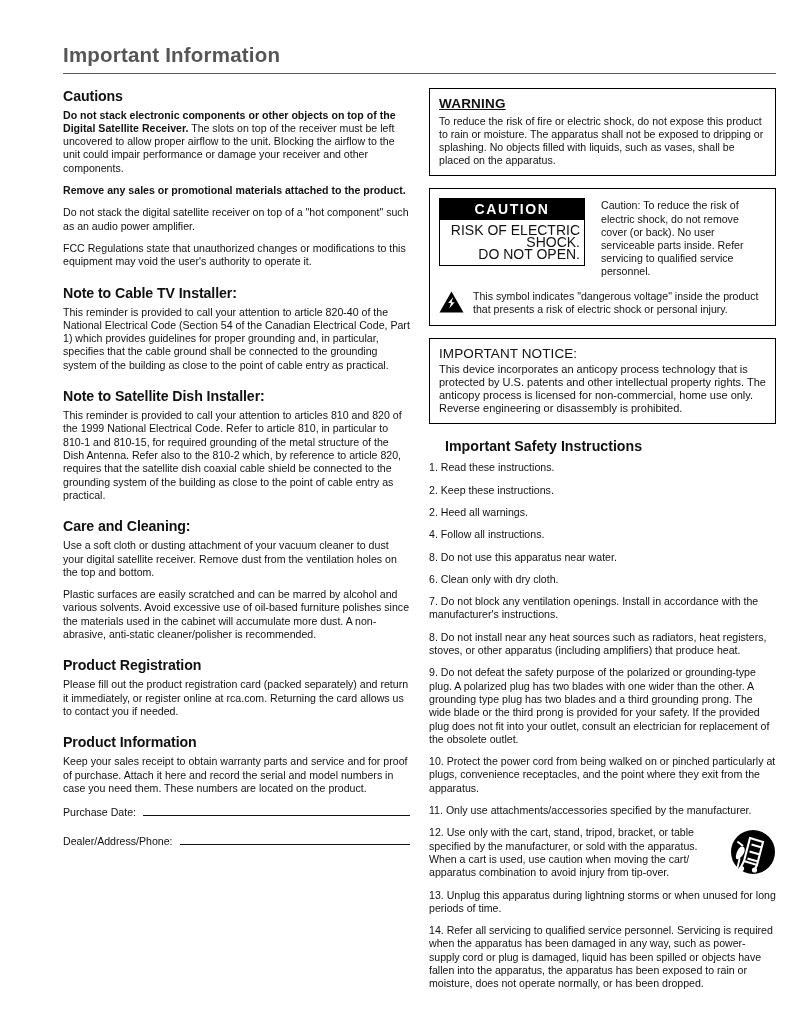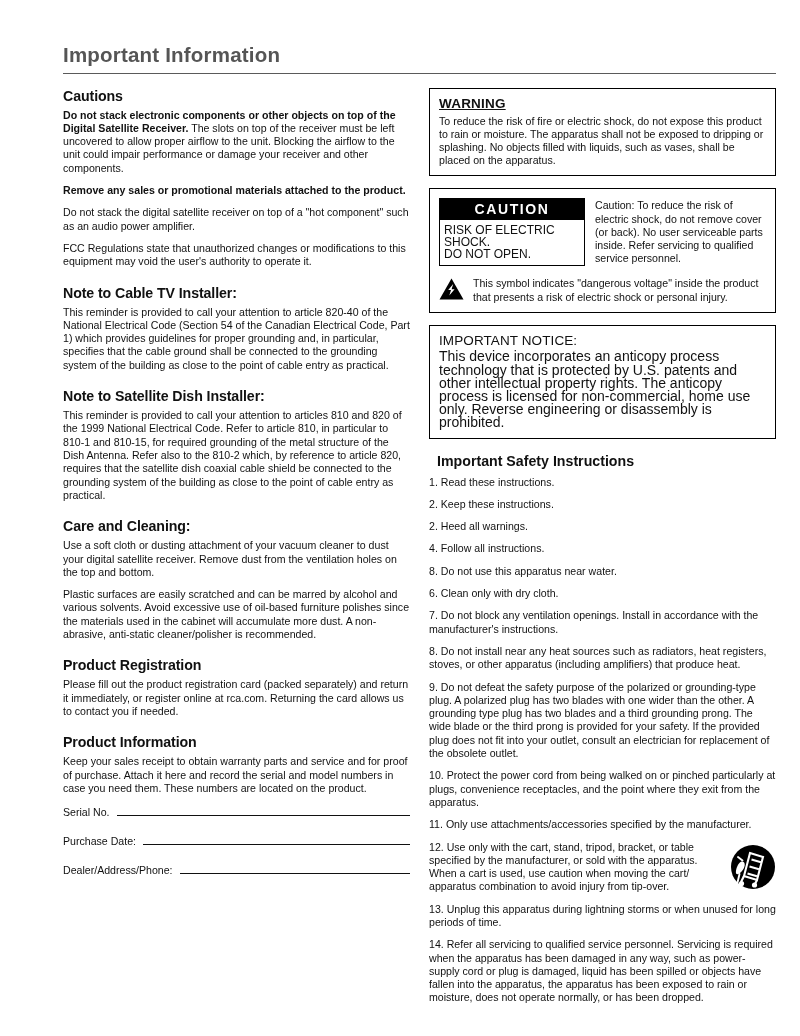--- a/index.html
+++ b/index.html
@@ -102,40 +102,40 @@
     font-size: 10.6px;
     line-height: 13.2px;
     margin: 0;
   }
 
   
   .caution-box { padding: 9px 9px 8px 9px; }
   .caution-top {
     display: flex;
     align-items: flex-start;
-    gap: 10px;
+    gap: 16px;
   }
   .caution-sign {
     border: 1.4px solid #000000;
     width: 146px;
     box-sizing: border-box;
     flex: none;
   }
   .caution-bar {
     background: #000000;
     color: #ffffff;
     font-size: 14px;
     font-weight: bold;
     letter-spacing: 1.6px;
     text-align: center;
     padding: 2px 0 3px 0;
   }
   .caution-sub {
-    text-align: left;
-    font-size: 12px;
+    text-align: right;
+    font-size: 14px;
     line-height: 12px;
     padding: 4px 4px 5px 4px;
   }
   .caution-copy {
     font-size: 10.6px;
     line-height: 13.2px;
     flex: 1;
     padding-top: 1px;
   }
 
@@ -151,39 +151,39 @@
     line-height: 13.2px;
   }
 
   
   .notice-title {
     font-size: 13.5px;
     margin: 0 0 2px 0;
     letter-spacing: 0.1px;
   }
   .notice-text {
-    font-size: 14px;
+    font-size: 11px;
     line-height: 13.2px;
     margin: 0;
   }
 
   
   h2.safety {
     font-size: 14.2px;
     font-weight: bold;
-    margin: 14px 0 7px 8px;
+    margin: 14px 0 7px 16px;
   }
   .safety-item {
     font-size: 10.6px;
     line-height: 13.3px;
     margin: 0 0 9px 0;
   }
   .safety-item.with-icon {
     display: flex;
-    align-items: flex-end;
+    align-items: center;
     gap: 24px;
   }
   .safety-item.with-icon .txt { flex: 1; }
   .cart-icon { flex: none; margin-top: 1px; }
 </style>
 </head>
 <body>
 
 <div class="page">
 
@@ -209,24 +209,20 @@
       <h2 class="sect tight">Care and Cleaning:</h2>
       <p class="body">Use a soft cloth or dusting attachment of your vacuum cleaner to dust your digital satellite receiver. Remove dust from the ventilation holes on the top and bottom.</p>
       <p class="body">Plastic surfaces are easily scratched and can be marred by alcohol and various solvents. Avoid excessive use of oil-based furniture polishes since the materials used in the cabinet will accumulate more dust. A non-abrasive, anti-static cleaner/polisher is recommended.</p>
 
       <h2 class="sect">Product Registration</h2>
       <p class="body">Please fill out the product registration card (packed separately) and return it immediately, or register online at rca.com.  Returning the card allows us to contact you if needed.</p>
 
       <h2 class="sect">Product Information</h2>
       <p class="body">Keep your sales receipt to obtain warranty parts and service and for proof of purchase. Attach it here and record the serial and model numbers in case you need them. These numbers are located on the product.</p>
 
-      <div class="form-row">
-        <span class="form-label">Serial No.</span>
-        <span class="form-line"></span>
-      </div>
       <div class="form-row">
         <span class="form-label">Purchase Date:</span>
         <span class="form-line"></span>
       </div>
       <div class="form-row">
         <span class="form-label">Dealer/Address/Phone:</span>
         <span class="form-line"></span>
       </div>
 
     </div>

